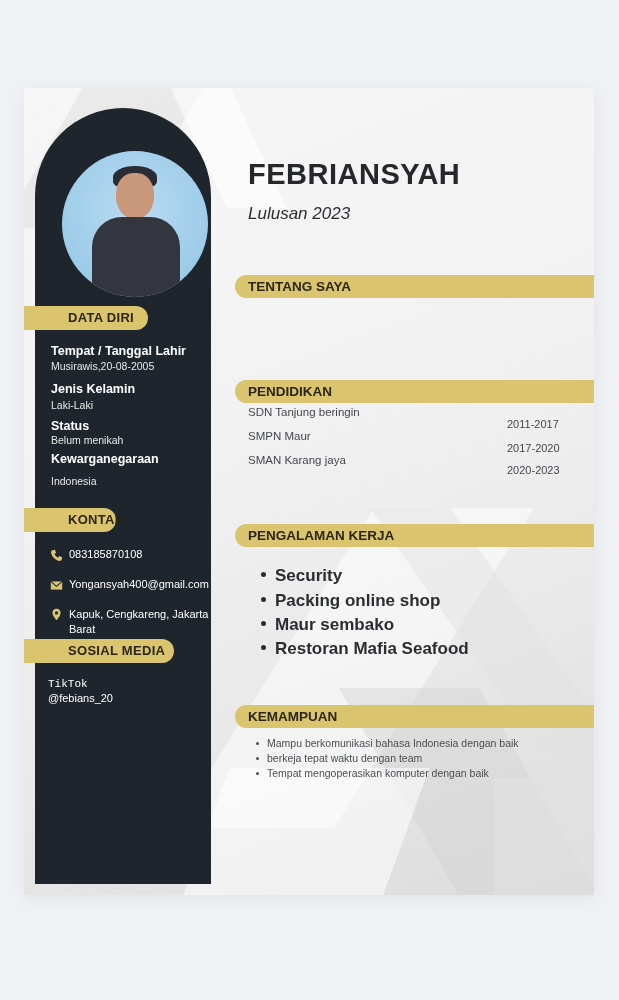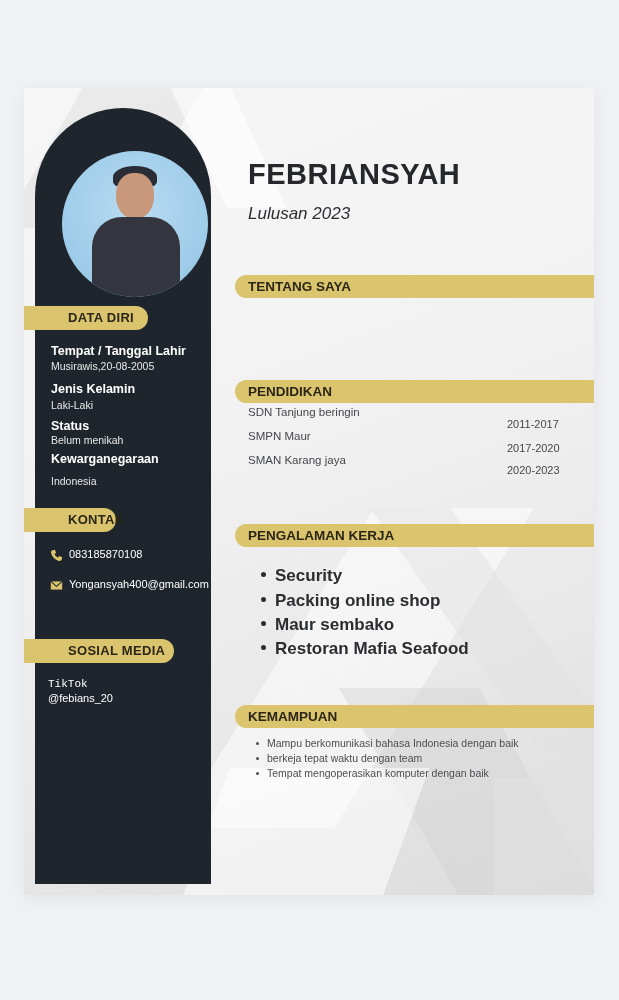--- a/index.html
+++ b/index.html
@@ -125,20 +125,27 @@
       </svg>
     <span>083185870108</span>
   </div>
   <div class="contact" style="top:490px;">
     <svg class="ic" viewBox="0 0 16 16">
         <rect x="1" y="3" width="14" height="10" fill="#dbc46e"></rect>
         <path d="M1 3 L8 9 L15 3" stroke="#1f252d" stroke-width="1.3" fill="none"></path>
       </svg>
     <span>Yongansyah400@gmail.com</span>
   </div>
+  <div class="contact" style="top:519px; width:170px; line-height:15px;">
+    <svg class="ic" viewBox="0 0 16 16">
+        <path d="M8 1 C4.8 1 3 3.3 3 5.8 C3 9.5 8 15 8 15 C8 15 13 9.5 13 5.8 C13 3.3 11.2 1 8 1 Z" fill="#dbc46e"></path>
+        <circle cx="8" cy="6" r="2" fill="#1f252d"></circle>
+      </svg>
+    <span>Kapuk, Cengkareng, Jakarta Barat</span>
+  </div>
 
   <div class="pill pill-sosial">SOSIAL MEDIA</div>
   <div class="side-text val" style="left:24px; top:590px; font-size:11px; color:#fff;font-family:Liberation Mono, monospace;">TikTok</div>
   <div class="side-text val" style="left:24px; top:604px; font-size:11px; color:#fff;">@febians_20</div>
 
   <div class="name">FEBRIANSYAH</div>
   <div class="sub">Lulusan 2023</div>
 
   <div class="bar" style="top:187px;">TENTANG SAYA</div>
 

